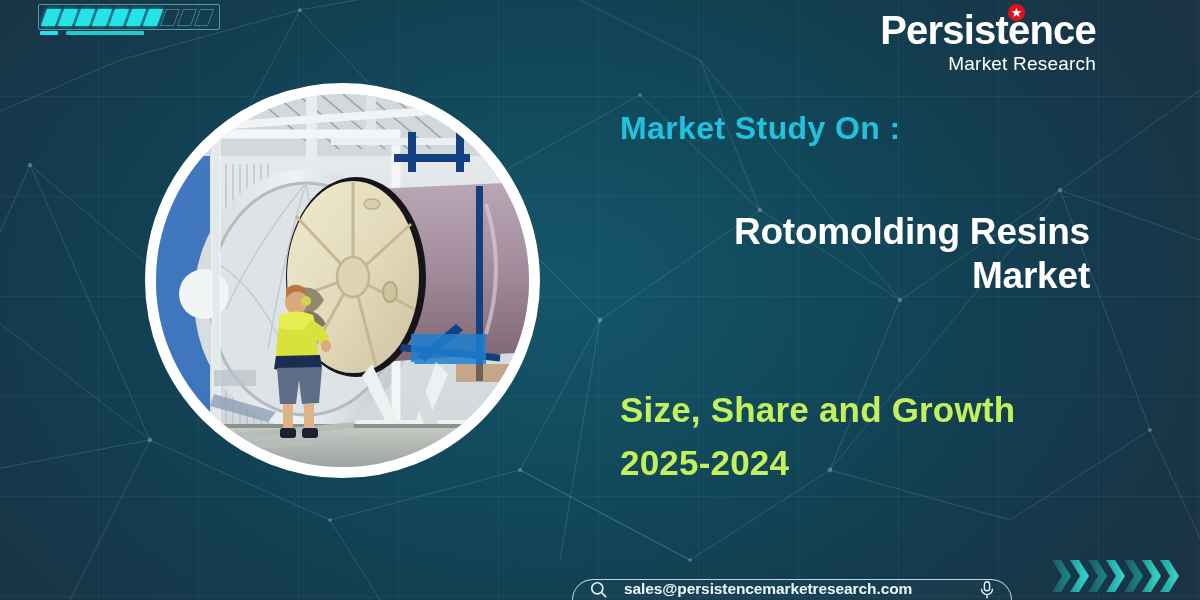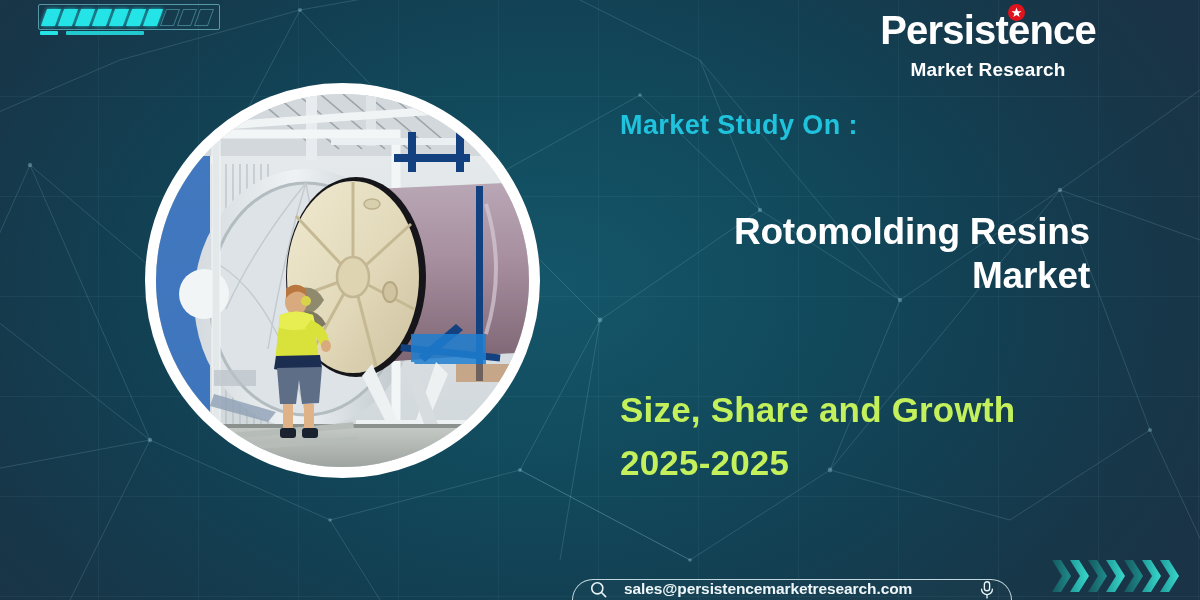--- a/index.html
+++ b/index.html
@@ -59,52 +59,52 @@
     position:absolute; left:145px; top:83px;
     width:395px; height:395px;
     border-radius:50%;
     border:11px solid #ffffff;
     overflow:hidden;
     background:#c9ced2;
   }
   .photo { position:absolute; inset:0; overflow:hidden; }
   .eyebrow {
     position:absolute; left:620px; top:110px;
-    font-size:27px; font-weight:bold; letter-spacing:.4px;
+    font-size:32px; font-weight:bold; letter-spacing:.4px;
     color:#1fc3dd;
   }
   .headline {
     position:absolute; left:620px; top:210px;
     width:470px;
     font-size:37px; font-weight:bold; line-height:1.18;
     color:#ffffff; letter-spacing:-0.2px;text-align:right;
   }
   .subline {
     position:absolute; left:620px; top:383px;
     width:480px;
     font-size:35px; font-weight:bold; line-height:1.52;
     color:#c3f05b; letter-spacing:.2px;
   }
 
   
-  .logo { position:absolute; right:104px; top:10px; text-align:center; }
+  .logo { position:absolute; right:104px; top:10px; text-align:right; }
   .logo-main {
     font-size:40px; font-weight:bold; color:#ffffff;
     letter-spacing:-0.8px; line-height:1; position:relative; display:inline-block;
   }
   .logo-star {
     position:absolute; left:128px; top:-6px;
     width:17px; height:17px; border-radius:50%;
     background:#e0131c;
     display:flex; align-items:center; justify-content:center;
   }
   .logo-star svg { display:block; }
   .logo-sub {
-    font-size:19px; font-weight:bold; color:#ffffff;
-    letter-spacing:.2px; line-height:1.3; margin-top:8px;
+    font-size:19px; font-weight:normal; color:#ffffff;
+    letter-spacing:.2px; line-height:1.3; margin-top:2px;
   }
 
   
   .search-pill {
     position:absolute; left:572px; top:579px;
     width:440px; height:42px;
     border:1.6px solid rgba(225,242,247,0.85);
     border-radius:21px;
     display:flex; align-items:flex-start;
     padding:0 15px 4px 16px;
@@ -343,21 +343,21 @@
         <rect x="58" y="276" width="42" height="16" fill="#b9c2c8" opacity="0.7"></rect>
         <rect x="300" y="270" width="60" height="18" fill="#b97a3f" opacity="0.55"></rect>
       </svg>
     </div>
   </div>
 
   <div class="eyebrow">Market Study On :</div>
   <div class="headline">Rotomolding Resins Market</div>
   <div class="subline">
     <div>Size, Share and Growth</div>
-    <div>2025-2025</div>
+    <div>2025-2024</div>
   </div>
 
   <div class="logo">
     <div class="logo-main">
       <span>Persistence</span>
       <span class="logo-star">
         <svg width="11" height="11" viewBox="0 0 24 24">
           <polygon fill="#ffffff" points="12,1 15,9 23,9 16.5,14 19,22 12,17.2 5,22 7.5,14 1,9 9,9"></polygon>
         </svg>
       </span>

